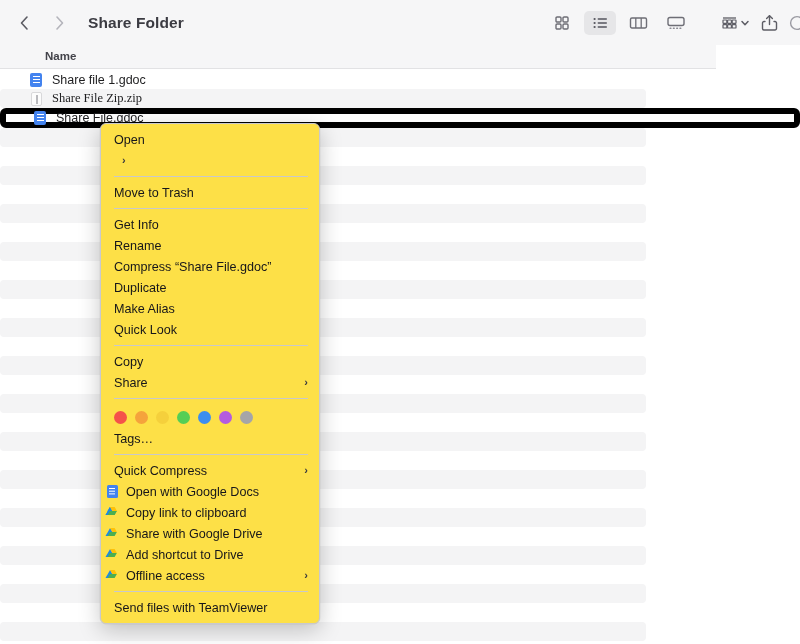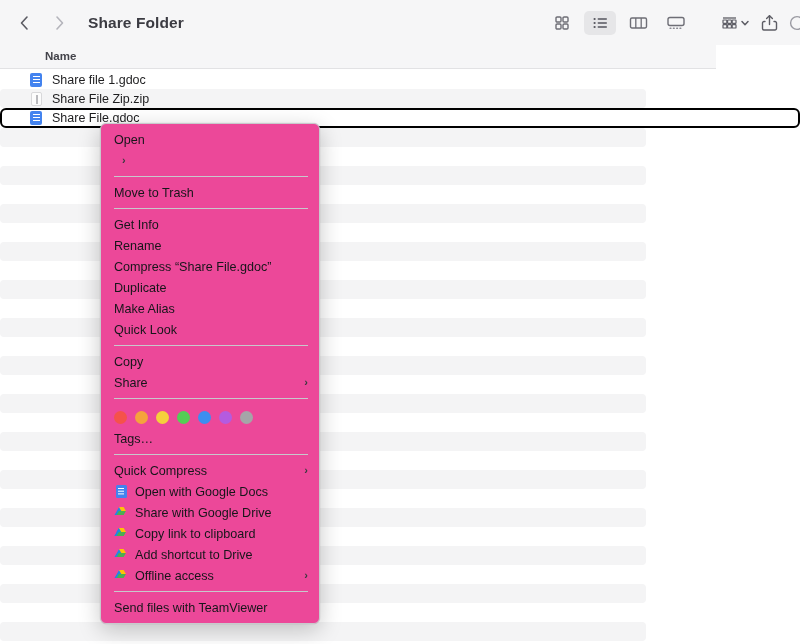--- a/index.html
+++ b/index.html
@@ -61,31 +61,31 @@
 
   
   .file-list {
     position:absolute; top:70px; left:0; width:800px; height:574px;
     background:#ffffff;
   }
   .row {
     position:relative; height:19px; width:646px;
     display:flex; align-items:center;
   }
-  .row.alt { background:#f4f4f5; border-radius:4px; }
+  .row.alt { background:#f4f4f5; border-radius:4px;font-family:Liberation Serif, serif; }
   .row .icon-slot {
     width:18px; margin-left:27px;
     display:flex; align-items:center; justify-content:center;
   }
   .row .fname {
     font-size:12.5px; color:#1d1d1f; margin-left:7px;
     white-space:nowrap;
   }
   .row.selected {
-    border:2px solid #000000; border-radius:6px;
+    border:6px solid #000000; border-radius:6px;
     background:#ffffff;
     width:800px;
     height:20px;
   }
   .row.selected .icon-slot { margin-left:25px; }
 
   
   .doc-icon {
     width:12px; height:14px; border-radius:2px;
     background:#4383ef; position:relative; display:block;
@@ -102,21 +102,21 @@
   }
   .zip-icon::after {
     content:""; position:absolute; left:4px; top:2px;
     width:2.5px; height:9px; background:#b9b9bd;
   }
 
   
   .context-menu {
     position:absolute; left:100px; top:123px;
     width:220px;
-    background:#ec4899;
+    background:#fde047;
     border-radius:6px;
     border:0.5px solid #c9c9cd;
     box-shadow:0 6px 22px rgba(0,0,0,0.22), 0 0 0 0.5px rgba(0,0,0,0.06);
     padding:5px 0 5px 0;
     overflow:hidden;
   }
   .mi {
     height:21px;
     display:flex; align-items:center;
     padding:0 11px 0 13px;
@@ -126,21 +126,21 @@
   }
   .mi .mi-label { flex:1; }
   .mi .submenu-arrow {
     font-size:11px; color:#3a3a3f; font-weight:700;
     line-height:1; margin-left:8px;
   }
   .mi .mi-icon {
     width:14px; height:14px; margin-right:7px;
     display:flex; align-items:center; justify-content:center; flex:0 0 14px;
   }
-  .mi.with-icon { padding-left:13px; }
+  .mi.with-icon { padding-left:4px; }
   .sep {
     height:1px; background:#c8c8cc;
     margin:5px 11px 5px 13px;
   }
 
   
   .tag-row {
     display:flex; align-items:center; gap:8px;
     padding:5px 13px 3px 13px; height:24px;
   }
@@ -375,31 +375,20 @@
     <div class="mi">
       <span class="mi-label">Quick Compress</span>
       <span class="submenu-arrow">›</span>
     </div>
 
     <div class="mi with-icon">
       <span class="mi-icon">
           <span class="gdocs-ic"></span>
         </span>
       <span class="mi-label">Open with Google Docs</span>
-    </div>
-
-    <div class="mi with-icon">
-      <span class="mi-icon">
-        <svg class="gdrive" viewBox="0 0 16 14">
-          <path d="M0.6 9.9 L5.8 0.8 L8.4 5.3 L5.8 9.9 Z" fill="#1e88e5"></path>
-          <path d="M5.8 0.8 L11 0.8 L13.6 5.3 L8.4 5.3 Z" fill="#ffc107"></path>
-          <path d="M2.9 9.9 L5.5 5.3 L13.6 5.3 L11 9.9 Z" fill="#4caf50"></path>
-        </svg>
-      </span>
-      <span class="mi-label">Share with Google Drive</span>
     </div>
 
     <div class="mi with-icon">
       <span class="mi-icon">
         <svg class="gdrive" viewBox="0 0 16 14">
           <path d="M5.4 0.8 L10.6 0.8 L13.2 5.4 L8 5.4 Z" fill="#ffc107"></path>
           <path d="M5.4 0.8 L8 5.4 L5.4 10 L2.8 5.4 Z" fill="#1e88e5" transform="translate(0,0)"></path>
           <path d="M2.8 9.9 L5.4 5.3 L13.2 5.3 L10.6 9.9 Z" fill="#4caf50"></path>
           <path d="M0.6 9.9 L3.2 5.3 L5.8 9.9 Z" fill="#1e88e5"></path>
           <path d="M3.2 5.3 L5.8 0.8 L8.4 5.3 Z" fill="#ffc107" opacity="0"></path>
@@ -412,31 +401,42 @@
     </div>
 
     <div class="mi with-icon">
       <span class="mi-icon">
         <svg class="gdrive" viewBox="0 0 16 14">
           <path d="M0.6 9.9 L5.8 0.8 L8.4 5.3 L5.8 9.9 Z" fill="#1e88e5"></path>
           <path d="M5.8 0.8 L11 0.8 L13.6 5.3 L8.4 5.3 Z" fill="#ffc107"></path>
           <path d="M2.9 9.9 L5.5 5.3 L13.6 5.3 L11 9.9 Z" fill="#4caf50"></path>
         </svg>
       </span>
-      <span class="mi-label">Add shortcut to Drive</span>
+      <span class="mi-label">Share with Google Drive</span>
     </div>
 
     <div class="mi with-icon">
       <span class="mi-icon">
         <svg class="gdrive" viewBox="0 0 16 14">
           <path d="M0.6 9.9 L5.8 0.8 L8.4 5.3 L5.8 9.9 Z" fill="#1e88e5"></path>
           <path d="M5.8 0.8 L11 0.8 L13.6 5.3 L8.4 5.3 Z" fill="#ffc107"></path>
           <path d="M2.9 9.9 L5.5 5.3 L13.6 5.3 L11 9.9 Z" fill="#4caf50"></path>
         </svg>
       </span>
+      <span class="mi-label">Add shortcut to Drive</span>
+    </div>
+
+    <div class="mi with-icon">
+      <span class="mi-icon">
+        <svg class="gdrive" viewBox="0 0 16 14">
+          <path d="M0.6 9.9 L5.8 0.8 L8.4 5.3 L5.8 9.9 Z" fill="#1e88e5"></path>
+          <path d="M5.8 0.8 L11 0.8 L13.6 5.3 L8.4 5.3 Z" fill="#ffc107"></path>
+          <path d="M2.9 9.9 L5.5 5.3 L13.6 5.3 L11 9.9 Z" fill="#4caf50"></path>
+        </svg>
+      </span>
       <span class="mi-label">Offline access</span>
       <span class="submenu-arrow">›</span>
     </div>
 
     <div class="sep"></div>
 
     <div class="mi">
       <span class="mi-label">Send files with TeamViewer</span>
     </div>
 

